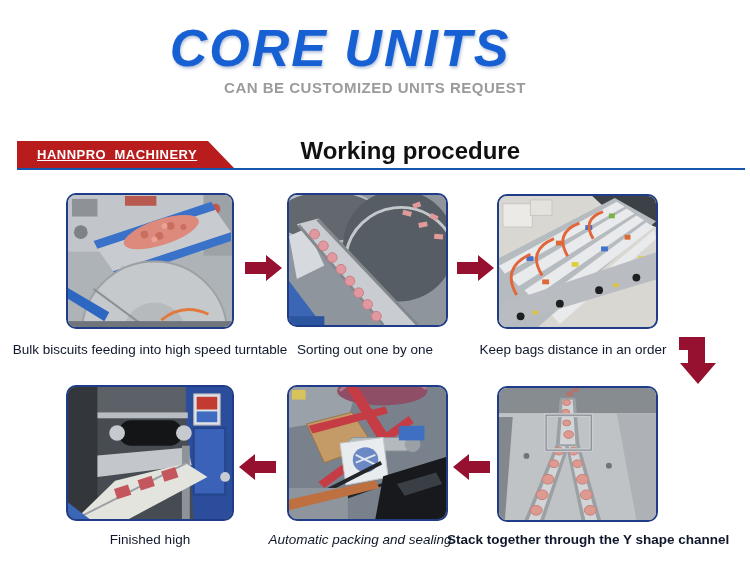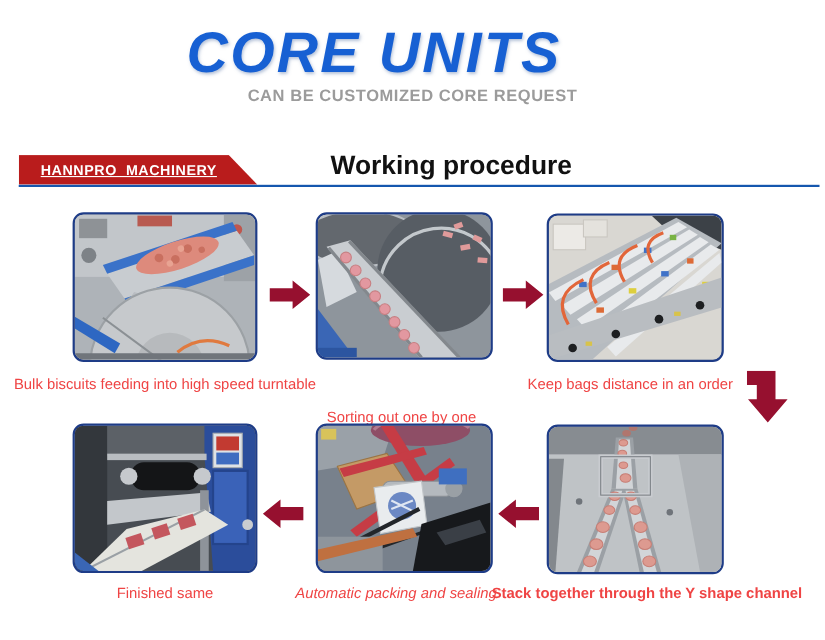--- a/index.html
+++ b/index.html
@@ -26,42 +26,42 @@
   .photo{position:absolute;border:2px solid #1e3c87;border-radius:10px;overflow:hidden;
     background:#aeb3b8;box-sizing:border-box;}
   .photo svg{display:block;width:100%;height:100%;}
   #p1{left:66px; top:193px;width:168px;height:136px;}
   #p2{left:287px;top:193px;width:161px;height:134px;}
   #p3{left:497px;top:194px;width:161px;height:135px;}
   #p6{left:66px; top:385px;width:168px;height:136px;}
   #p5{left:287px;top:385px;width:161px;height:136px;}
   #p4{left:497px;top:386px;width:161px;height:136px;}
 
-  .caption{position:absolute;font-size:13.5px;color:#ef4444;text-align:center;white-space:nowrap;}
+  .caption{position:absolute;font-size:13.5px;color:#0f172a;text-align:center;white-space:nowrap;}
   #c1{left:10px; top:342px;width:280px;}
-  #c2{left:245px;top:342px;width:240px;margin-top:30px;}
+  #c2{left:245px;top:342px;width:240px;}
   #c3{left:443px;top:342px;width:260px;}
   #c6{left:20px; top:532px;width:260px;}
   #c5{left:240px;top:532px;width:240px;font-style:italic;}
   #c4{left:447px;top:532px;width:260px;font-weight:bold;}
 
   .arrow{position:absolute;}
   #a1{left:245px;top:254px;}
   #a2{left:457px;top:254px;}
   #a3{left:679px;top:337px;}
   #a4{left:452px;top:453px;}
   #a5{left:238px;top:453px;}
 </style>
 </head>
 <body>
 
 <div id="stage">
 
   <div class="main-title">CORE UNITS</div>
-  <div class="sub-title">CAN BE CUSTOMIZED CORE REQUEST</div>
+  <div class="sub-title">CAN BE CUSTOMIZED UNITS REQUEST</div>
 
   <div class="brand-banner">HANNPRO  MACHINERY</div>
   <div class="section-heading">Working procedure</div>
   <div class="section-rule"></div>
 
   <div class="photo" id="p1">
     <svg viewBox="0 0 167 135" preserveAspectRatio="none">
       <rect width="167" height="135" fill="#aeb3b8"></rect>
       <rect x="0" y="0" width="167" height="58" fill="#c2c6ca"></rect>
       <rect x="4" y="4" width="26" height="18" fill="#8e9296"></rect>
@@ -279,17 +279,17 @@
     </svg>
   </div>
 
   <svg class="arrow" id="a4" width="38" height="28" viewBox="0 0 38 28">
     <polygon points="38,8 17,8 17,1 1,14 17,27 17,20 38,20" fill="#96102f"></polygon>
   </svg>
   <svg class="arrow" id="a5" width="38" height="28" viewBox="0 0 38 28">
     <polygon points="38,8 17,8 17,1 1,14 17,27 17,20 38,20" fill="#96102f"></polygon>
   </svg>
 
-  <div class="caption" id="c6">Finished same</div>
+  <div class="caption" id="c6">Finished high</div>
   <div class="caption" id="c5">Automatic packing and sealing</div>
   <div class="caption" id="c4">Stack together through the Y shape channel</div>
 
 </div>
 
 </body></html>

